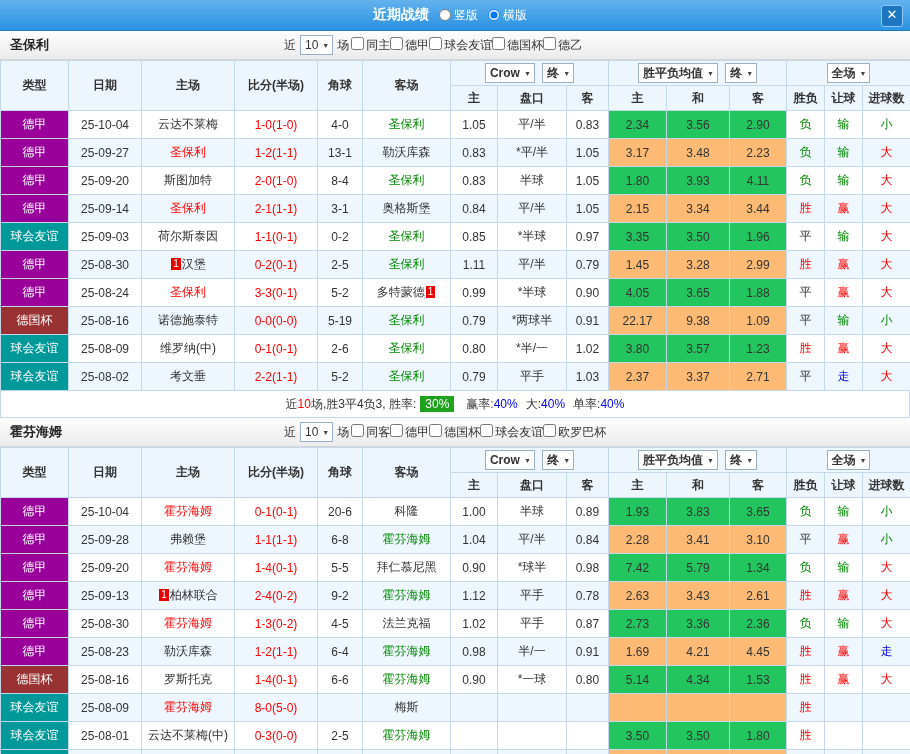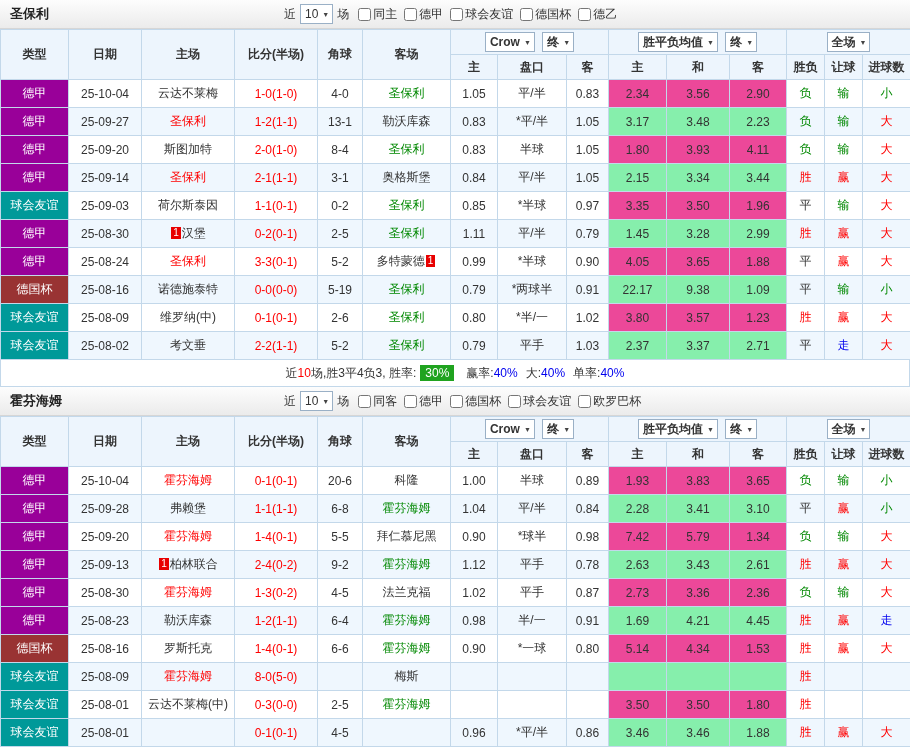--- a/index.html
+++ b/index.html
@@ -12,52 +12,66 @@
   .view-radios{display:flex;align-items:center;margin-left:10px;color:#fff}
   .view-radios label{display:flex;align-items:center;margin-right:10px;cursor:pointer}
   .view-radios input{margin:0 3px 0 0;width:12px;height:12px}
   .close-btn{position:absolute;right:7px;top:5px;width:20px;height:20px;line-height:18px;text-align:center;background:#1d76c1;border:1px solid #8ec7f2;border-radius:3px;color:#fff;font-size:13px;cursor:pointer}
 
   
   .section-bar{height:28px;background:linear-gradient(#fdfdfd,#ebebeb);border-bottom:1px solid #d6d6d6;display:flex;align-items:center}
   .team-name{font-weight:bold;font-size:13px;color:#222;padding-left:10px;width:272px;flex:none}
   .filters{display:flex;align-items:center}
   .filters .lbl{margin:0 2px}
-  .filters label.cb{display:flex;align-items:center;margin-left:7px;cursor:pointer}
+  .filters label.cb{display:flex;cursor:pointer}
   .filters input[type=checkbox]{width:13px;height:13px;margin:0 2px 0 0}
 
   
   .dropdown{display:inline-flex;align-items:center;background:#fff;border:1px solid #9ab0c6;height:18px;padding:0 3px 0 4px;margin:0 2px;cursor:pointer;vertical-align:middle}
   .dropdown .caret{font-size:7px;color:#444;margin-left:4px}
 
   
   table.grid{width:910px;table-layout:fixed;border-collapse:collapse}
   .grid th,.grid td{border:1px solid #c3d8ea;text-align:center;white-space:nowrap;overflow:hidden;padding:0}
   .grid thead th{background:#edf5fd;height:24px;font-weight:bold;font-size:12px}
   .grid tbody td{height:27px}
   tr.alt td{background:#eff7fe}
-  td.ec{background:#ec4899}
-  tr.alt td.ec{background:#86efac}
+  td.ec{background:#22c55e}
+  tr.alt td.ec{background:#fdba74}
   td.lg{color:#fff}
   td.score{color:#f00}
   .c-red{color:#f00}
   .c-green{color:#080}
   .c-blue{color:#00e}
   .card{display:inline-block;background:#e80000;color:#fff;font-style:normal;font-size:10px;line-height:12px;height:12px;padding:0 2px;margin:0 1px;vertical-align:1px}
 
   
   .summary{height:26px;border:1px solid #c3d8ea;border-top:0;display:flex;align-items:center;justify-content:center}
   .summary .rate-badge{background:#1fa31f;color:#fff;padding:1px 5px;margin:0 4px}
   .summary .item-label{margin-left:8px}
 </style>
 </head>
 <body>
 
 <div class="page">
 
+  <div class="topbar">
+    <span class="topbar-title">近期战绩</span>
+    <span class="view-radios">
+      <label>
+        <input type="radio" name="layout" style="">
+        <span>竖版</span>
+      </label>
+      <label>
+        <input type="radio" name="layout" checked="" style="">
+        <span>横版</span>
+      </label>
+    </span>
+    <span class="close-btn"><span>✕</span></span>
+  </div>
 
   <div class="section-bar">
     <div class="team-name">圣保利</div>
     <div class="filters">
       <span class="lbl">近</span>
       <span class="dropdown">
           <span>10</span>
           <span class="caret">▼</span>
         </span>
       <span class="lbl">场</span>

